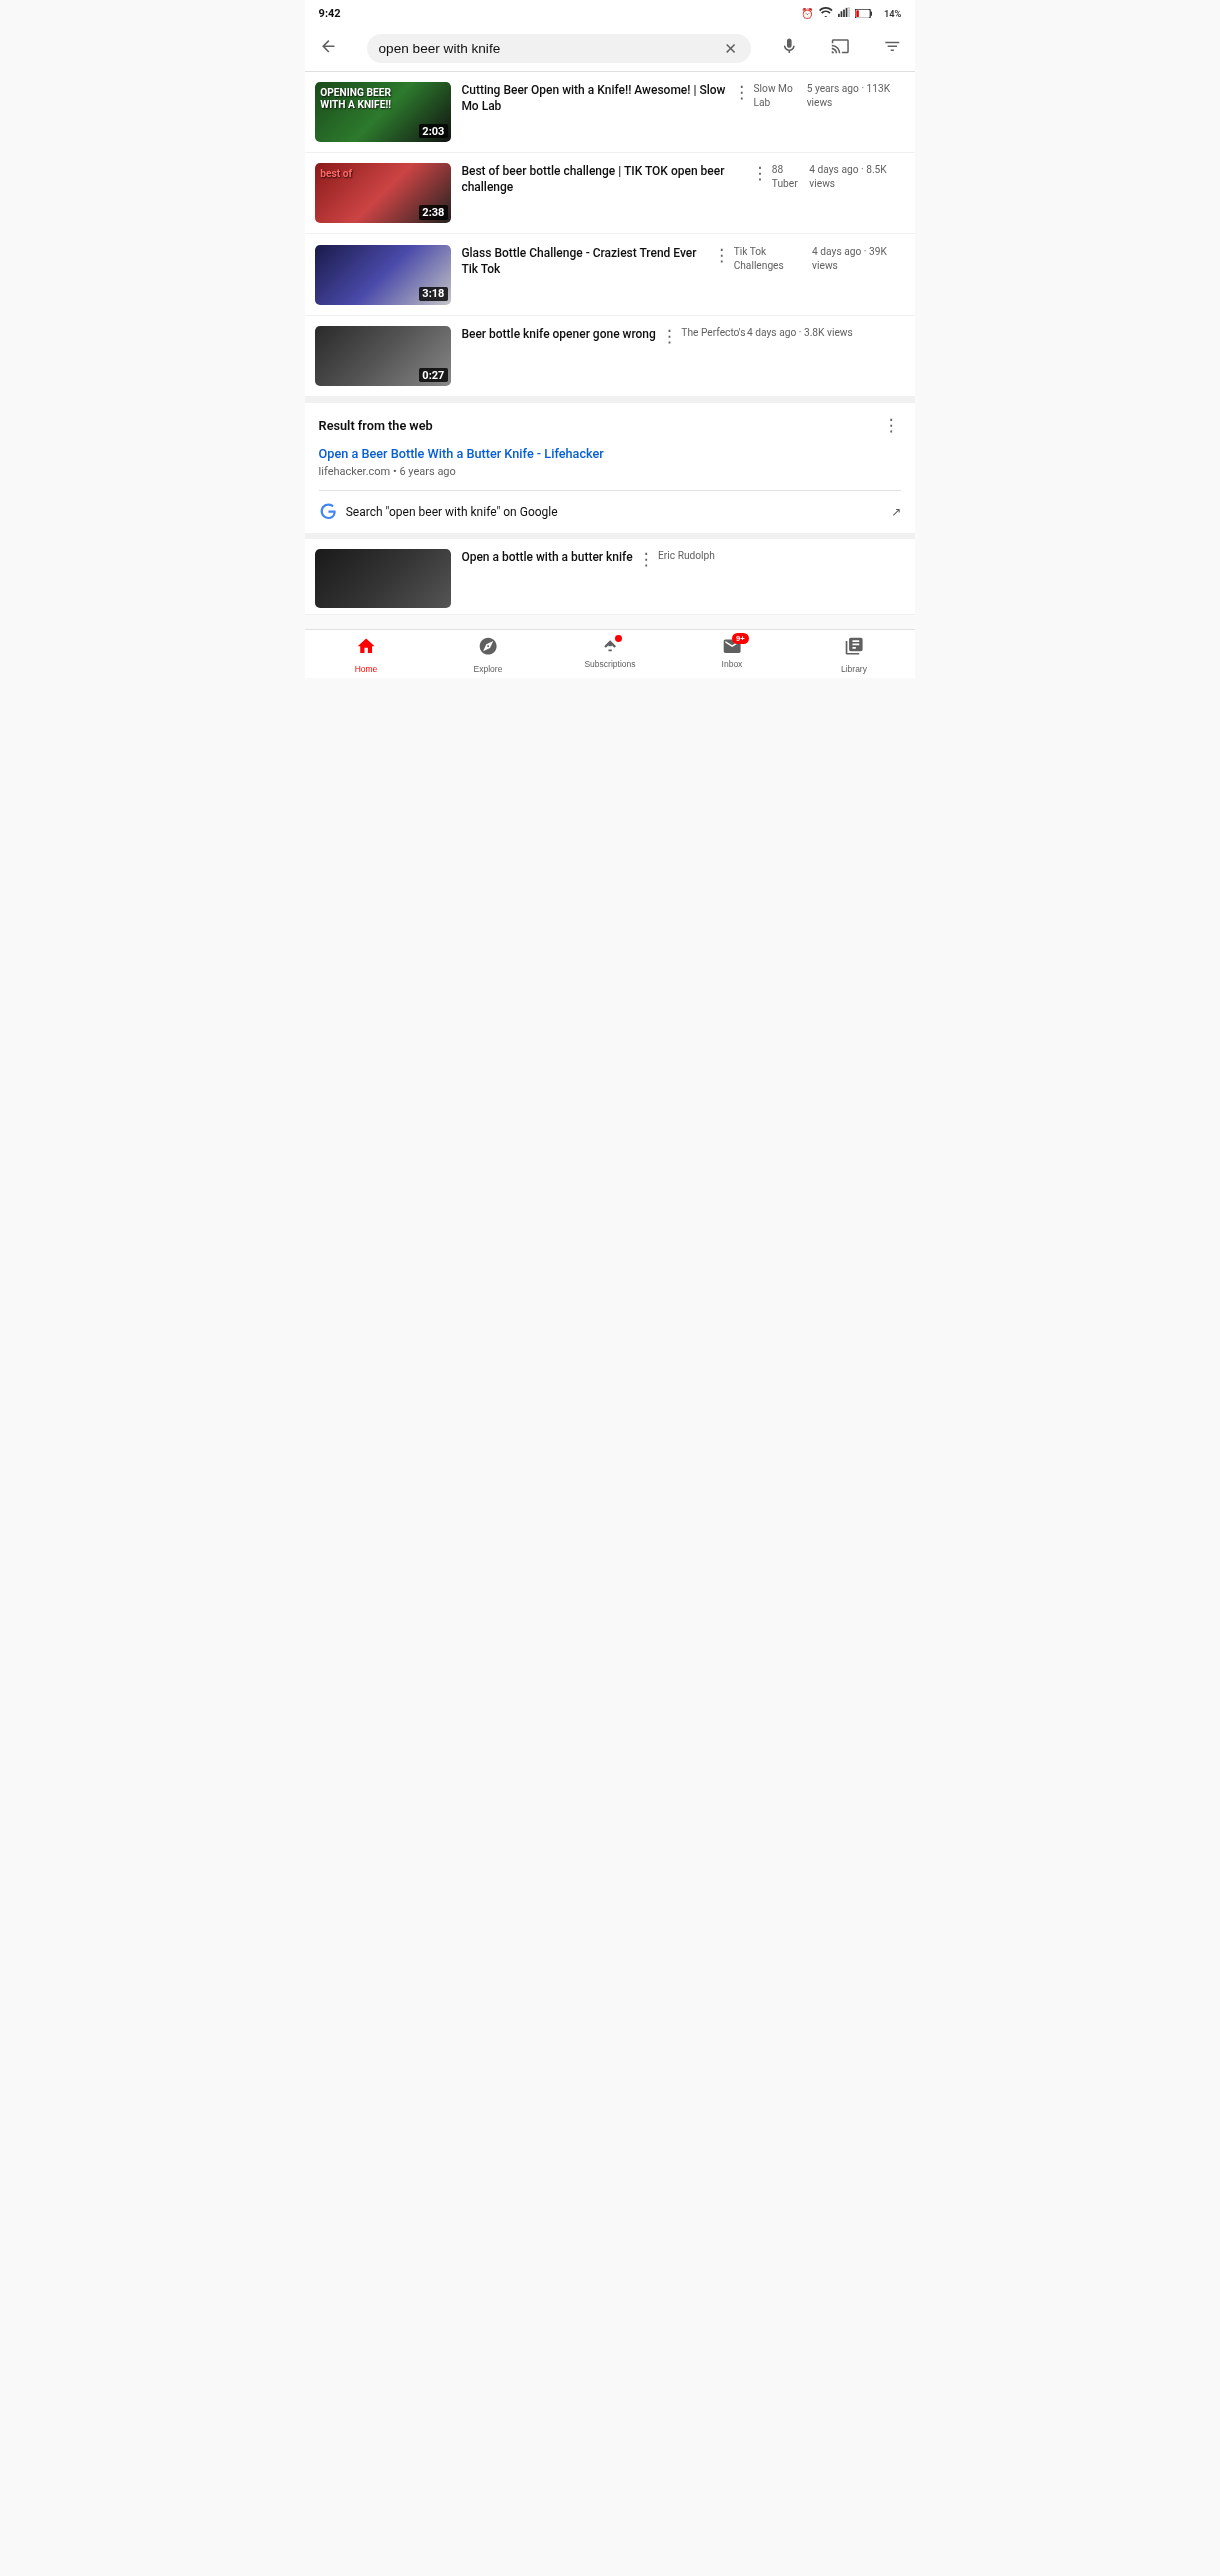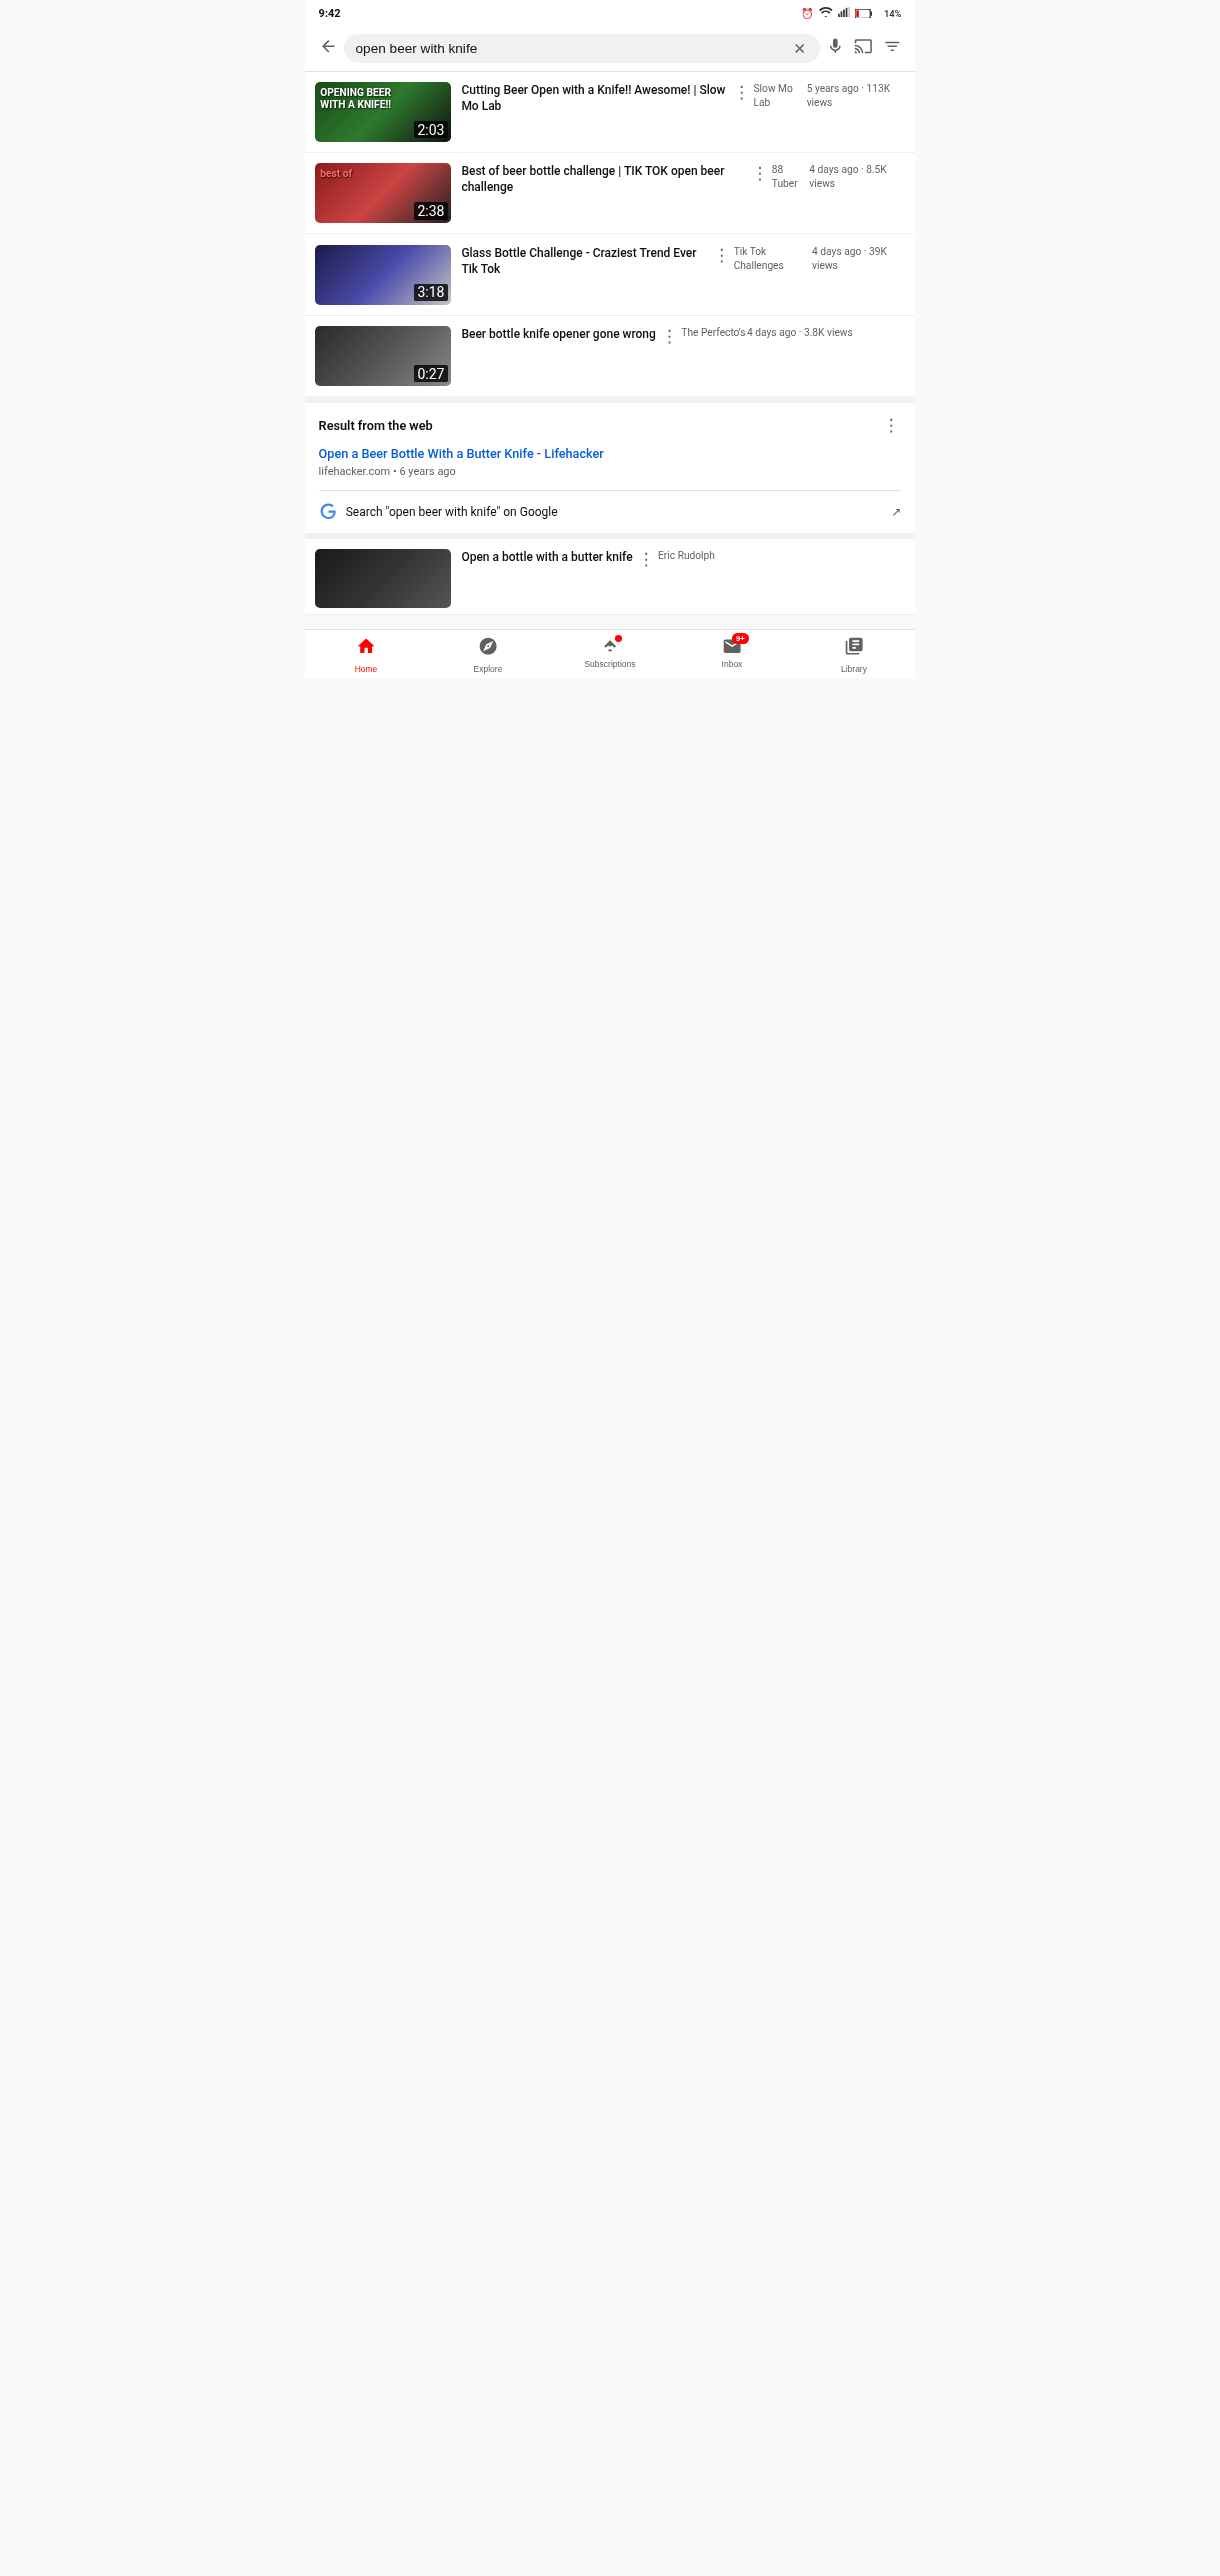--- a/index.html
+++ b/index.html
@@ -25,21 +25,21 @@
     }
     .status-bar .time { font-weight: 700; }
     .status-icons { display: flex; gap: 5.1px; align-items: center; font-size: 10.2px; }
 
     
     .search-bar {
       background: #fff;
       display: flex;
       align-items: center;
       padding: 6.8px 10.2px;
-      gap: 3px;
+      gap: 26px;
       border-bottom: 0.8px solid #e0e0e0;
     }
     .search-back-btn {
       background: none; border: none; cursor: pointer;
       font-size: 18.6px; color: #606060; padding: 3.4px;
     }
     .search-input-wrapper {
       flex: 1;
       background: #f1f1f1;
       border-radius: 17px;
@@ -101,22 +101,22 @@
       font-weight: 700;
       text-shadow: 0.8px 0.8px 1.7px rgba(0,0,0,0.8);
       line-height: 1.2;
     }
     .duration-badge {
       position: absolute;
       bottom: 3.4px;
       right: 3.4px;
       background: rgba(0,0,0,0.8);
       color: #fff;
-      font-size: 14px;
-      font-weight: 400;
+      font-size: 11px;
+      font-weight: 700;
       padding: 0.8px 3.4px;
       border-radius: 1.7px;
       margin-left: 16px;
     }
 
     .video-info {
       flex: 1;
       display: flex;
       gap: 1.7px;
     }

